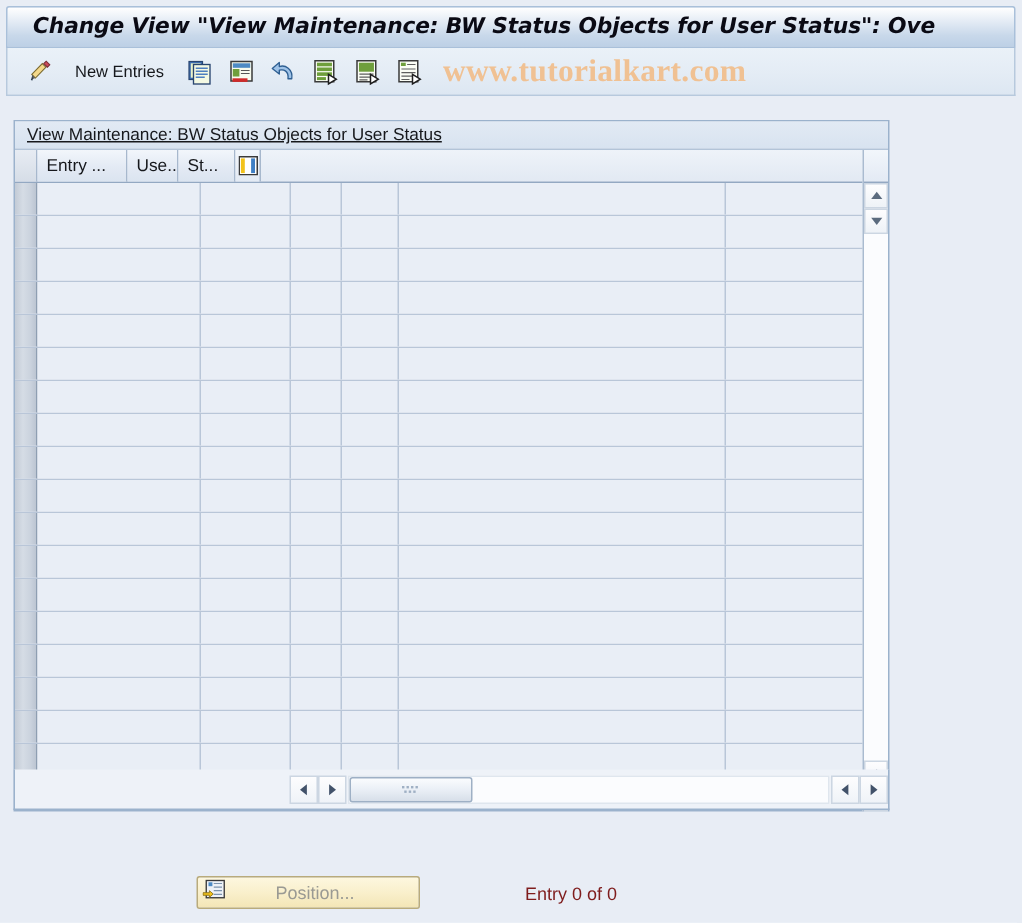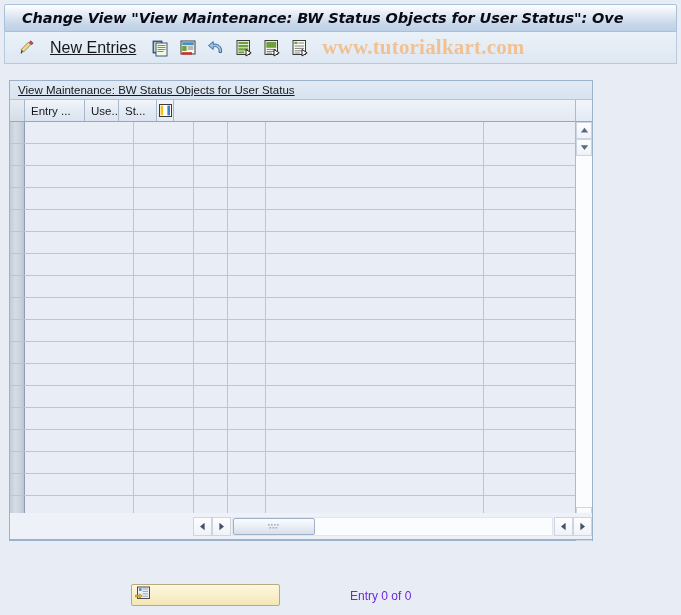--- a/index.html
+++ b/index.html
@@ -65,24 +65,23 @@
     align-items: center;
     padding: 0 3px;
     margin: 0 1px;
     border: 1px solid transparent;
     border-radius: 2px;
     cursor: default;
     white-space: nowrap;
   }
   .tb-btn:first-child { margin-left: 9px; }
   .tb-label {
-    font-size: 16px;
+    font-size: 11px;
     color: #16181c;
     padding: 0 5px 0 4px;
-    text-decoration: underline;
   }
   .icon-slot {
     width: 18px;
     height: 18px;
     display: inline-block;
     position: relative;
     flex: 0 0 auto;
   }
   .icon-slot svg { display: block; }
 
@@ -318,21 +317,21 @@
     font-size: 12px;
     color: #9a9a93;
     padding-right: 12px;
     white-space: nowrap;
   }
   #entry-count {
     position: absolute;
     left: 350px;
     top: 589px;
     font-size: 12px;
-    color: #6d28d9;
+    color: #7f1d1d;
     white-space: nowrap;
   }
 </style>
 </head>
 <body>
 
 <div id="titlebar">
   <div class="title-text">Change View "View Maintenance: BW Status Objects for User Status": Ove</div>
 </div>
 
@@ -704,15 +703,16 @@
       <g stroke="#7c93ad" stroke-width="0.8">
         <line x1="7.5" y1="3" x2="13" y2="3"></line>
         <line x1="7.5" y1="5.4" x2="13" y2="5.4"></line>
         <line x1="7.5" y1="7.8" x2="13" y2="7.8"></line>
         <line x1="7.5" y1="10.2" x2="13" y2="10.2"></line>
       </g>
       <rect x="4" y="2.2" width="2.6" height="2.6" fill="#4d8ac4"></rect>
       <path d="M1 9 L6 9 L6 7.4 L9 10 L6 12.6 L6 11 L1 11 Z" fill="#f2c21a" stroke="#8a7118" stroke-width="0.7" transform="translate(-0.5,1.5) scale(0.85)"></path>
     </svg>
   </span>
+  <span class="pos-label">Position...</span>
 </div>
 
 <div id="entry-count">Entry 0 of 0</div>
 
 </body></html>

